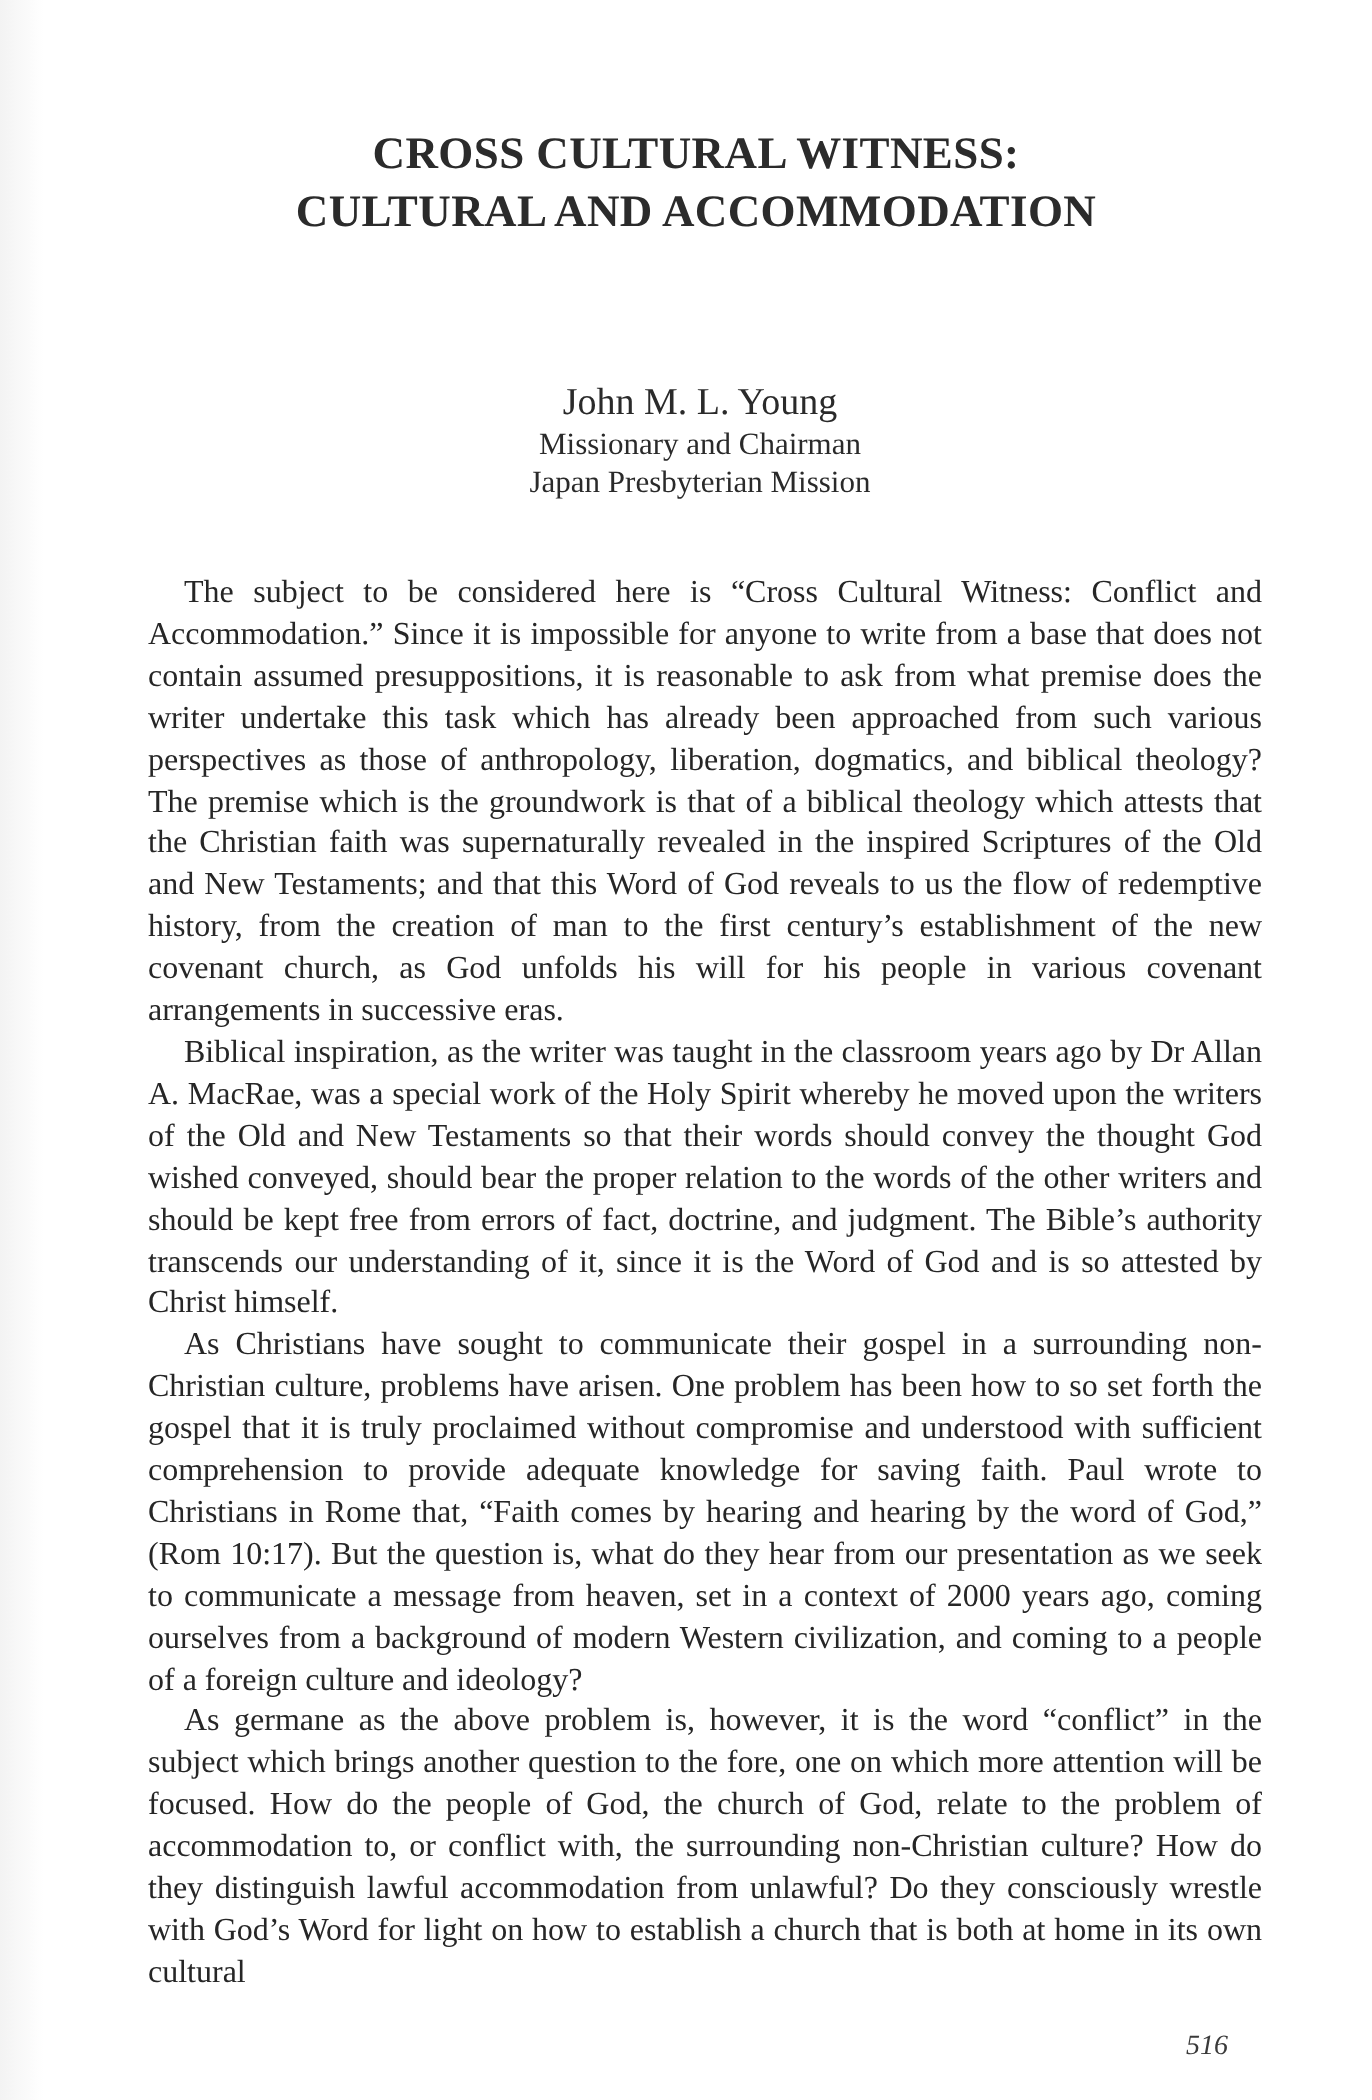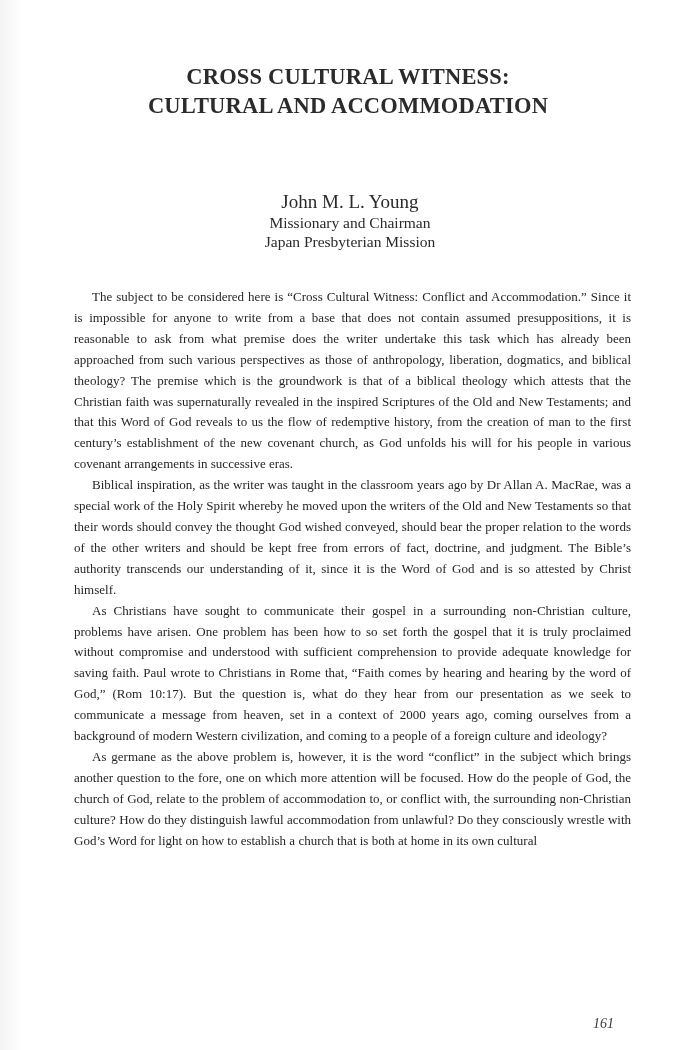--- a/index.html
+++ b/index.html
@@ -49,21 +49,21 @@
     }
     .author-role {
       font-size: 15.5px;
       line-height: 19px;
     }
     .body-text {
       position: absolute;
       top: 287px;
       left: 74px;
       width: 557px;
-      font-size: 13px;
+      font-size: 16px;
       line-height: 20.9px;
       text-align: justify;
       color: #262626;
     }
     .body-text p {
       margin: 0;
       text-indent: 18px;
     }
     .page-number {
       position: absolute;
@@ -90,13 +90,13 @@
   <div class="author-role">Japan Presbyterian Mission</div>
 </div>
 
 <div class="body-text">
   <p>The subject to be considered here is “Cross Cultural Witness: Conflict and Accommodation.” Since it is impossible for anyone to write from a base that does not contain assumed presuppositions, it is reasonable to ask from what premise does the writer undertake this task which has already been approached from such various perspectives as those of anthropology, liberation, dogmatics, and biblical theology? The premise which is the groundwork is that of a biblical theology which attests that the Christian faith was supernaturally revealed in the inspired Scriptures of the Old and New Testaments; and that this Word of God reveals to us the flow of redemptive history, from the creation of man to the first century’s establishment of the new covenant church, as God unfolds his will for his people in various covenant arrangements in successive eras.</p>
   <p>Biblical inspiration, as the writer was taught in the classroom years ago by Dr Allan A. MacRae, was a special work of the Holy Spirit whereby he moved upon the writers of the Old and New Testaments so that their words should convey the thought God wished conveyed, should bear the proper relation to the words of the other writers and should be kept free from errors of fact, doctrine, and judgment. The Bible’s authority transcends our understanding of it, since it is the Word of God and is so attested by Christ himself.</p>
   <p>As Christians have sought to communicate their gospel in a surrounding non-Christian culture, problems have arisen. One problem has been how to so set forth the gospel that it is truly proclaimed without compromise and understood with sufficient comprehension to provide adequate know­ledge for saving faith. Paul wrote to Christians in Rome that, “Faith comes by hearing and hearing by the word of God,” (Rom 10:17). But the question is, what do they hear from our presentation as we seek to communicate a message from heaven, set in a context of 2000 years ago, coming ourselves from a background of modern Western civilization, and coming to a people of a foreign culture and ideology?</p>
   <p>As germane as the above problem is, however, it is the word “conflict” in the subject which brings another question to the fore, one on which more attention will be focused. How do the people of God, the church of God, relate to the problem of accommodation to, or conflict with, the surrounding non-Christian culture? How do they distinguish lawful accom­modation from unlawful? Do they consciously wrestle with God’s Word for light on how to establish a church that is both at home in its own cultural</p>
 </div>
 
-<div class="page-number">161</div>
+<div class="page-number">516</div>
 
 </body></html>

